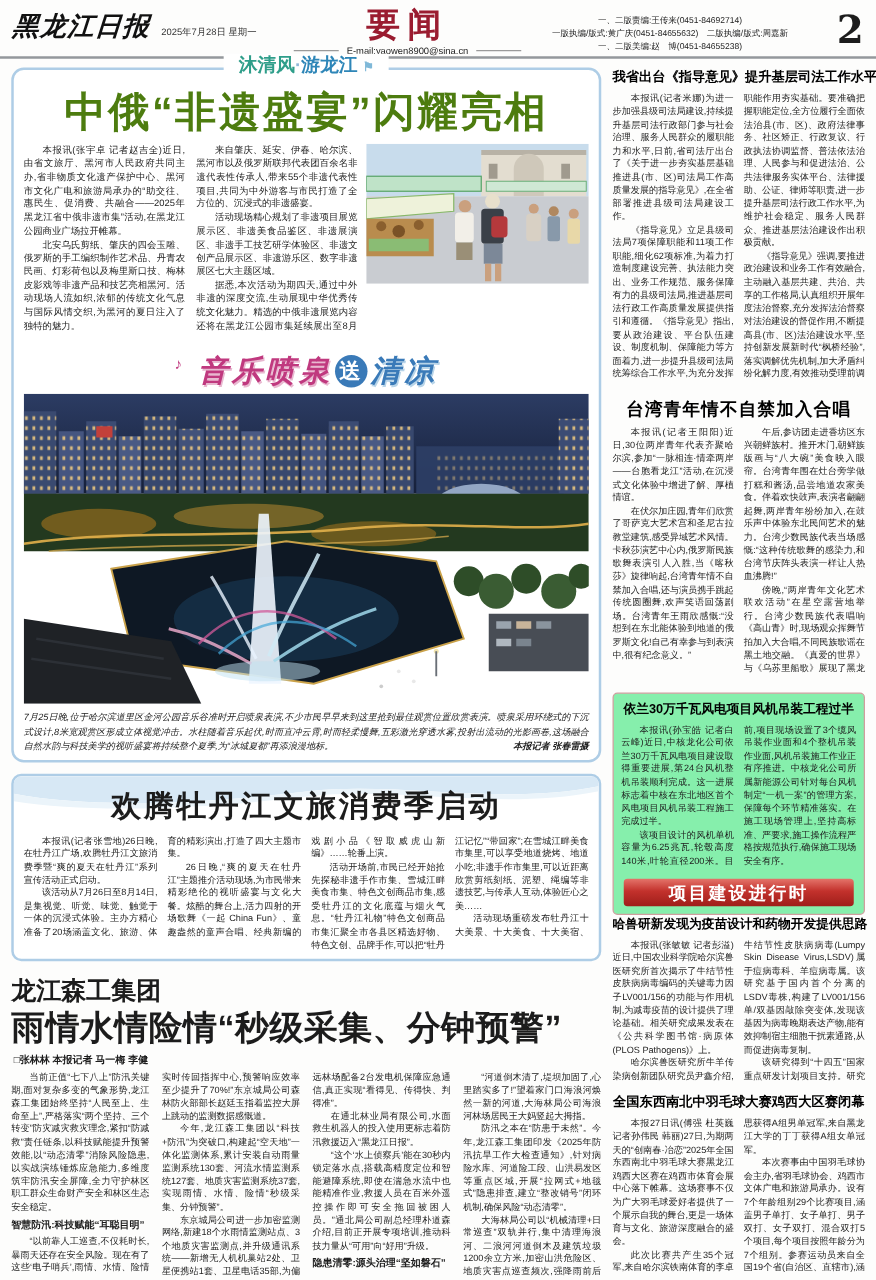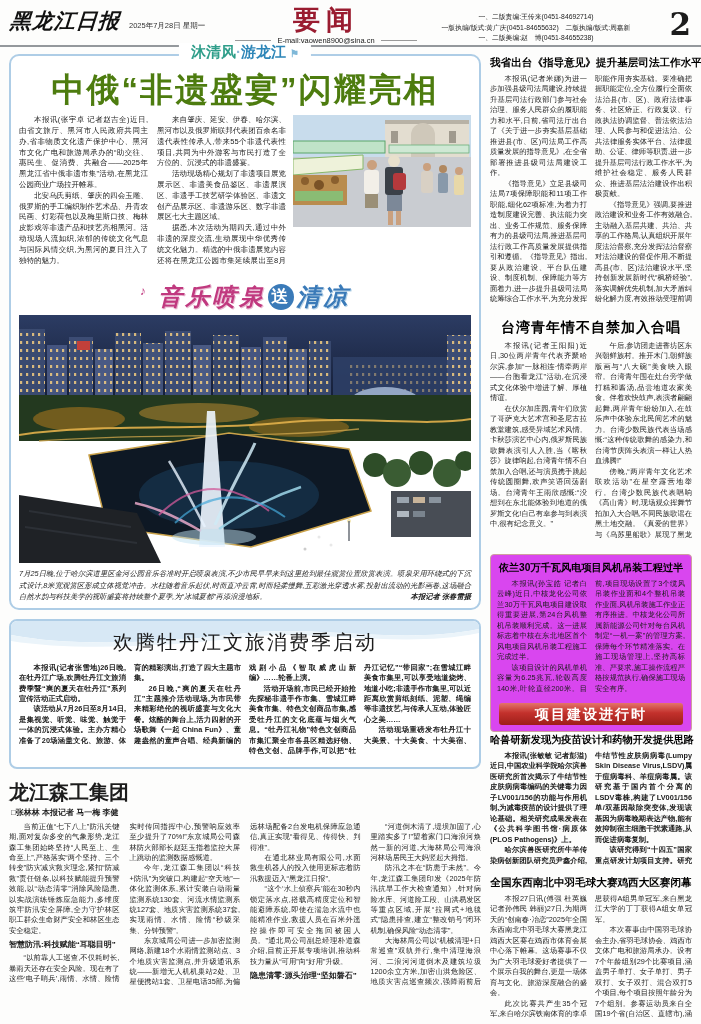--- a/index.html
+++ b/index.html
@@ -42,35 +42,35 @@
           line-height:26px;font-size:17px;text-align:center;font-style:normal;vertical-align:3px;margin:0 2px;}
   .ft-right{color:#3a7ab8;text-shadow:1px 1px 0 #b8d4e8;}
   .ft-note{color:#c0397f;font-size:12px;vertical-align:10px;}
   .big-photo{width:452px;height:248px;display:block;}
   .big-cap{font-size:7.3px;font-style:italic;line-height:1.55;margin-top:5px;text-align:justify;color:#222;}
   .cap-credit{float:right;font-weight:bold;white-space:nowrap;}
   
   .mdj-box{position:relative;border:2px solid #aecde6;border-radius:8px;margin-top:9px;height:150px;
            box-sizing:border-box;padding:0 8px 6px;overflow:hidden;background:#fff;}
   .mdj-wave{position:absolute;top:0;left:0;width:100%;height:32px;}
-  .mdj-headline{position:relative;font-size:20px;font-weight:400;text-align:center;letter-spacing:2px;margin:8px 0 7px;}
-  .mdj-body{column-count:4;column-gap:8px;column-fill:auto;height:96px;overflow:hidden;font-size:7.3px;line-height:1.42;font-weight:bold;}
+  .mdj-headline{position:relative;font-size:24px;font-weight:700;text-align:center;letter-spacing:2px;margin:8px 0 7px;}
+  .mdj-body{column-count:4;column-gap:8px;column-fill:auto;height:96px;overflow:hidden;font-size:7.3px;line-height:1.42;}
   
   .sg-sec{margin-top:10px;}
   .sg-kicker{font-size:20px;font-weight:900;margin:0 0 1px 0;}
   .sg-headline{font-size:27px;font-weight:900;letter-spacing:0.5px;margin:0 0 4px 0;line-height:1.15;}
   .sg-byline{font-size:8px;font-weight:bold;margin:0 0 4px 2px;}
   .sg-body{column-count:4;column-gap:10px;column-fill:auto;height:172px;overflow:hidden;font-size:7.3px;line-height:1.42;}
   
   .r-art{margin-bottom:7px;}
   .r-head{font-weight:900;text-align:center;white-space:nowrap;margin:2px 0 5px;line-height:1.2;color:#000;}
   .r-head.sz-a{font-size:10.6px;text-align:center;} .r-head.sz-b{font-size:14px;letter-spacing:1px;} .r-head.sz-c{font-size:10.2px;}
   .r-body{column-count:2;column-gap:8px;column-fill:auto;overflow:hidden;font-size:7.3px;line-height:1.44;}
-  .h-a1{height:238px;} .h-a2{height:206px;} .h-a4{height:118px;font-weight:bold;} .h-a5{height:134px;}
-  .project-box{border:1.5px solid #cf9f9f;border-radius:4px;padding:5px 6px 6px;margin-bottom:0;background:#d946ef;}
+  .h-a1{height:238px;} .h-a2{height:206px;} .h-a4{height:118px;} .h-a5{height:134px;}
+  .project-box{border:1.5px solid #cf9f9f;border-radius:4px;padding:5px 6px 6px;margin-bottom:0;background:#86efac;}
   .h-box{height:118px;}
   .project-banner{margin:6px 2px 0;height:22px;line-height:22px;text-align:center;color:#fff;font-weight:900;
                   font-size:14px;letter-spacing:2px;border-radius:3px;
                   background:linear-gradient(180deg,#e4746a 0%,#c3312c 45%,#9e1e1a 100%);}
 </style>
 </head>
 <body>
 
 <div class="page">
 
@@ -277,20 +277,21 @@
             <p>本报讯(记者张雪地)26日晚,在牡丹江广场,欢腾牡丹江文旅消费季暨“爽的夏天在牡丹江”系列宣传活动正式启动。</p>
             <p>该活动从7月26日至8月14日,是集视觉、听觉、味觉、触觉于一体的沉浸式体验。主办方精心准备了20场涵盖文化、旅游、体育的精彩演出,打造了四大主题市集。</p>
             <p>26日晚,“爽的夏天在牡丹江”主题推介活动现场,为市民带来精彩绝伦的视听盛宴与文化大餐。炫酷的舞台上,活力四射的开场歌舞《一起 China Fun》、童趣盎然的童声合唱、经典新编的戏剧小品《智取威虎山新编》……轮番上演。</p>
             <p>活动开场前,市民已经开始抢先探秘非遗手作市集、雪城江畔美食市集、特色文创商品市集,感受牡丹江的文化底蕴与烟火气息。“牡丹江礼物”特色文创商品市集汇聚全市各县区精选好物、特色文创、品牌手作,可以把“牡丹江记忆”“带回家”;在雪城江畔美食市集里,可以享受地道烧烤、地道小吃;非遗手作市集里,可以近距离欣赏剪纸刻纸、泥塑、绳编等非遗技艺,与传承人互动,体验匠心之美……</p>
             <p>活动现场重磅发布牡丹江十大美景、十大美食、十大美宿、十大美物,为市民与游客提供“玩转”牡丹江的实用指南。</p>
           </div>
       </div>
 
       <div class="sg-sec">
         <div class="sg-kicker">龙江森工集团</div>
+        <div class="sg-headline">雨情水情险情“秒级采集、分钟预警”</div>
         <div class="sg-byline">□张林林 本报记者 马一梅 李健</div>
         <div class="sg-body">
             <p>当前正值“七下八上”防汛关键期,面对复杂多变的气象形势,龙江森工集团始终坚持“人民至上、生命至上”,严格落实“两个坚持、三个转变”防灾减灾救灾理念,紧扣“防减救”责任链条,以科技赋能提升预警效能,以“动态清零”消除风险隐患,以实战演练锤炼应急能力,多维度筑牢防汛安全屏障,全力守护林区职工群众生命财产安全和林区生态安全稳定。</p>
             <p class="sub">智慧防汛:科技赋能“耳聪目明”</p>
             <p>“以前靠人工巡查,不仅耗时长,暴雨天还存在安全风险。现在有了这些‘电子哨兵’,雨情、水情、险情实时传回指挥中心,预警响应效率至少提升了70%!”东京城局公司森林防火部部长赵廷玉指着监控大屏上跳动的监测数据感慨道。</p>
             <p>今年,龙江森工集团以“科技+防汛”为突破口,构建起“空天地”一体化监测体系,累计安装自动雨量监测系统130套、河流水情监测系统127套、地质灾害监测系统37套,实现雨情、水情、险情“秒级采集、分钟预警”。</p>
             <p>东京城局公司进一步加密监测网络,新建18个水雨情监测站点、3个地质灾害监测点,并升级通讯系统——新增无人机机巢站2处、卫星便携站1套、卫星电话35部,为偏远林场配备2台发电机保障应急通信,真正实现“看得见、传得快、判得准”。</p>
             <p>在通北林业局有限公司,水面救生机器人的投入使用更标志着防汛救援迈入“黑龙江日报”。</p>
             <p>“这个‘水上侦察兵’能在30秒内锁定落水点,搭载高精度定位和智能避障系统,即使在湍急水流中也能精准作业,救援人员在百米外遥控操作即可安全拖回被困人员。”通北局公司副总经理朴道森介绍,目前正开展专项培训,推动科技力量从“可用”向“好用”升级。</p>
             <p class="sub">隐患清零:源头治理“坚如磐石”</p>

